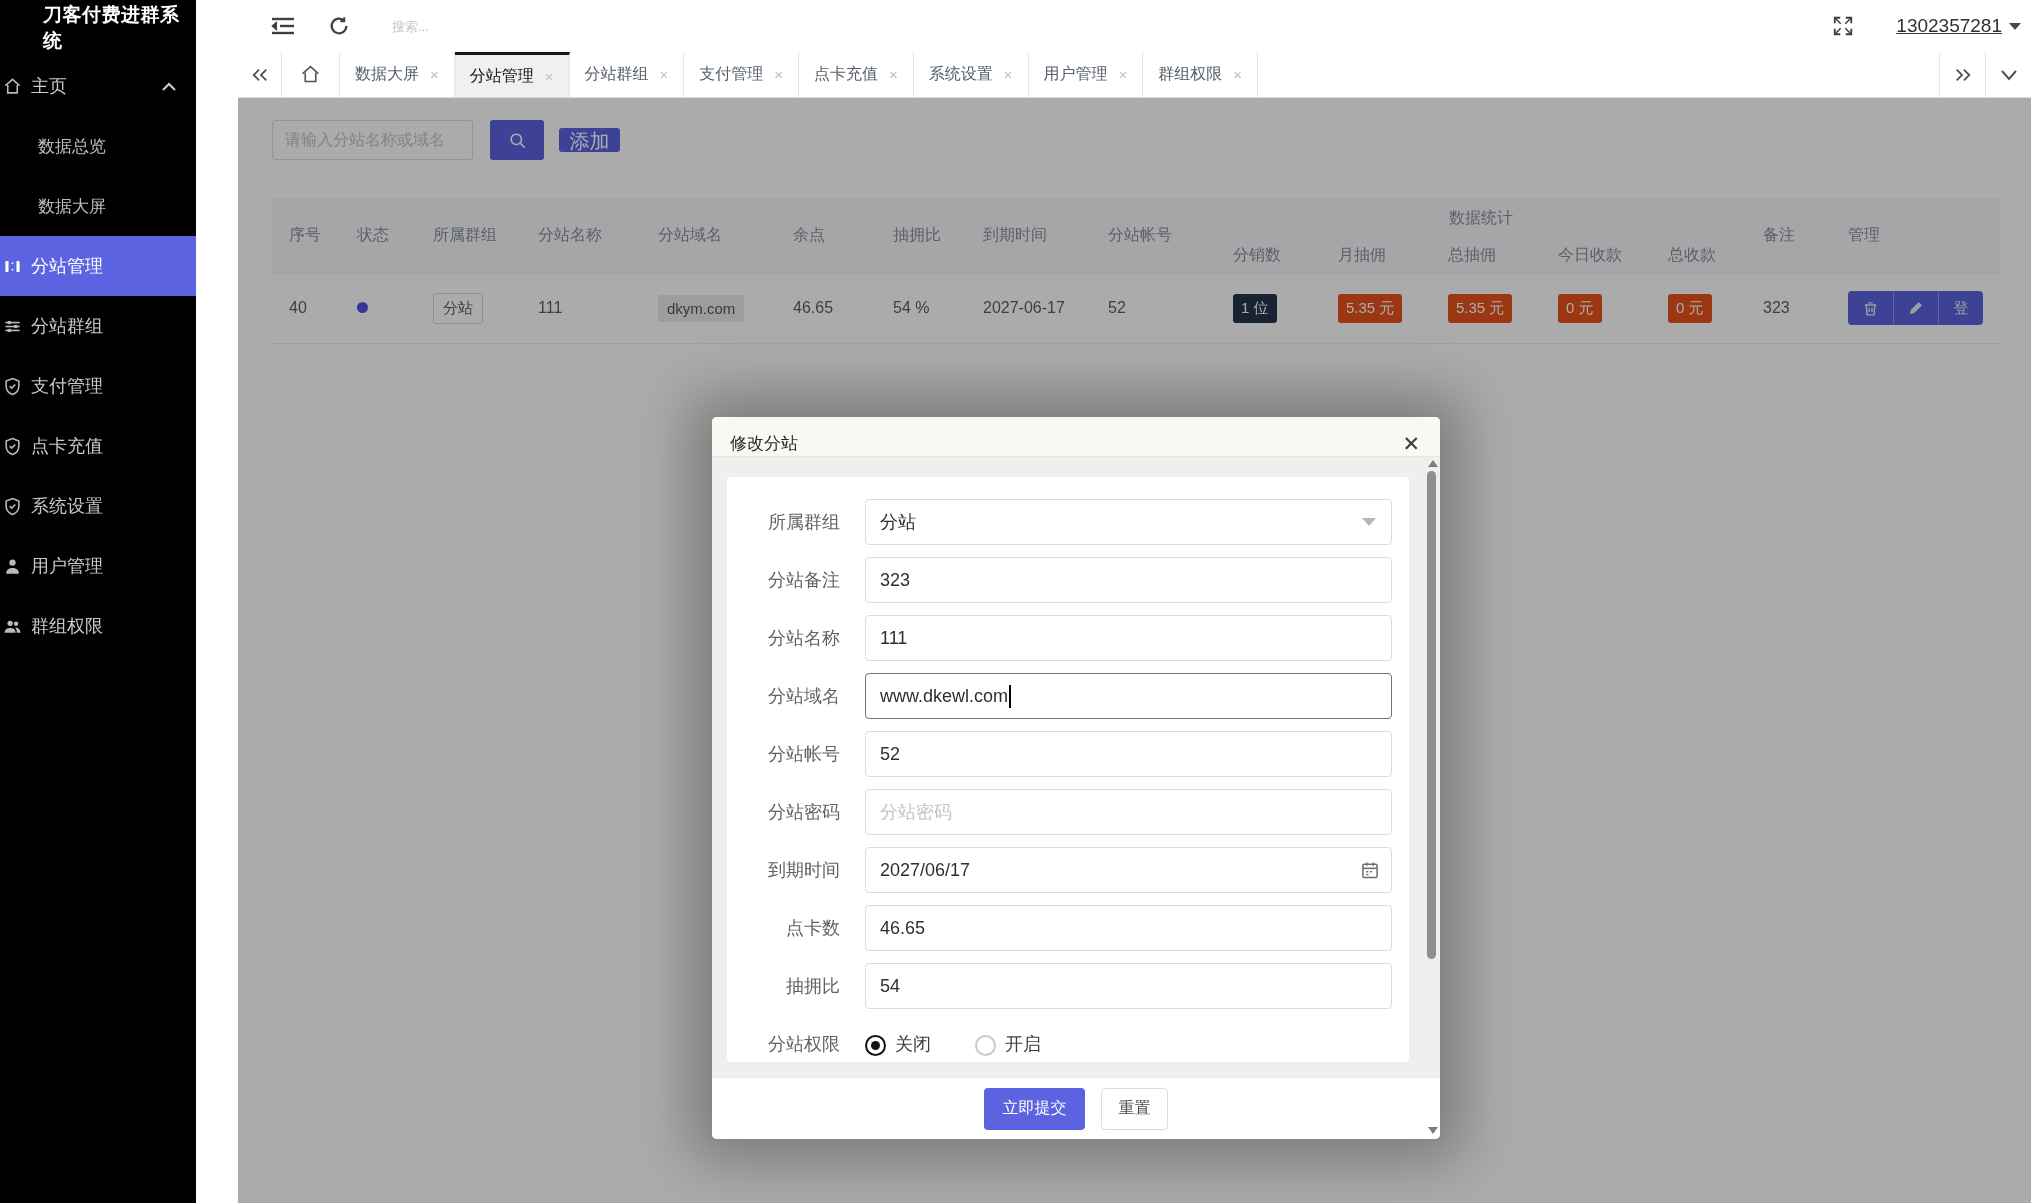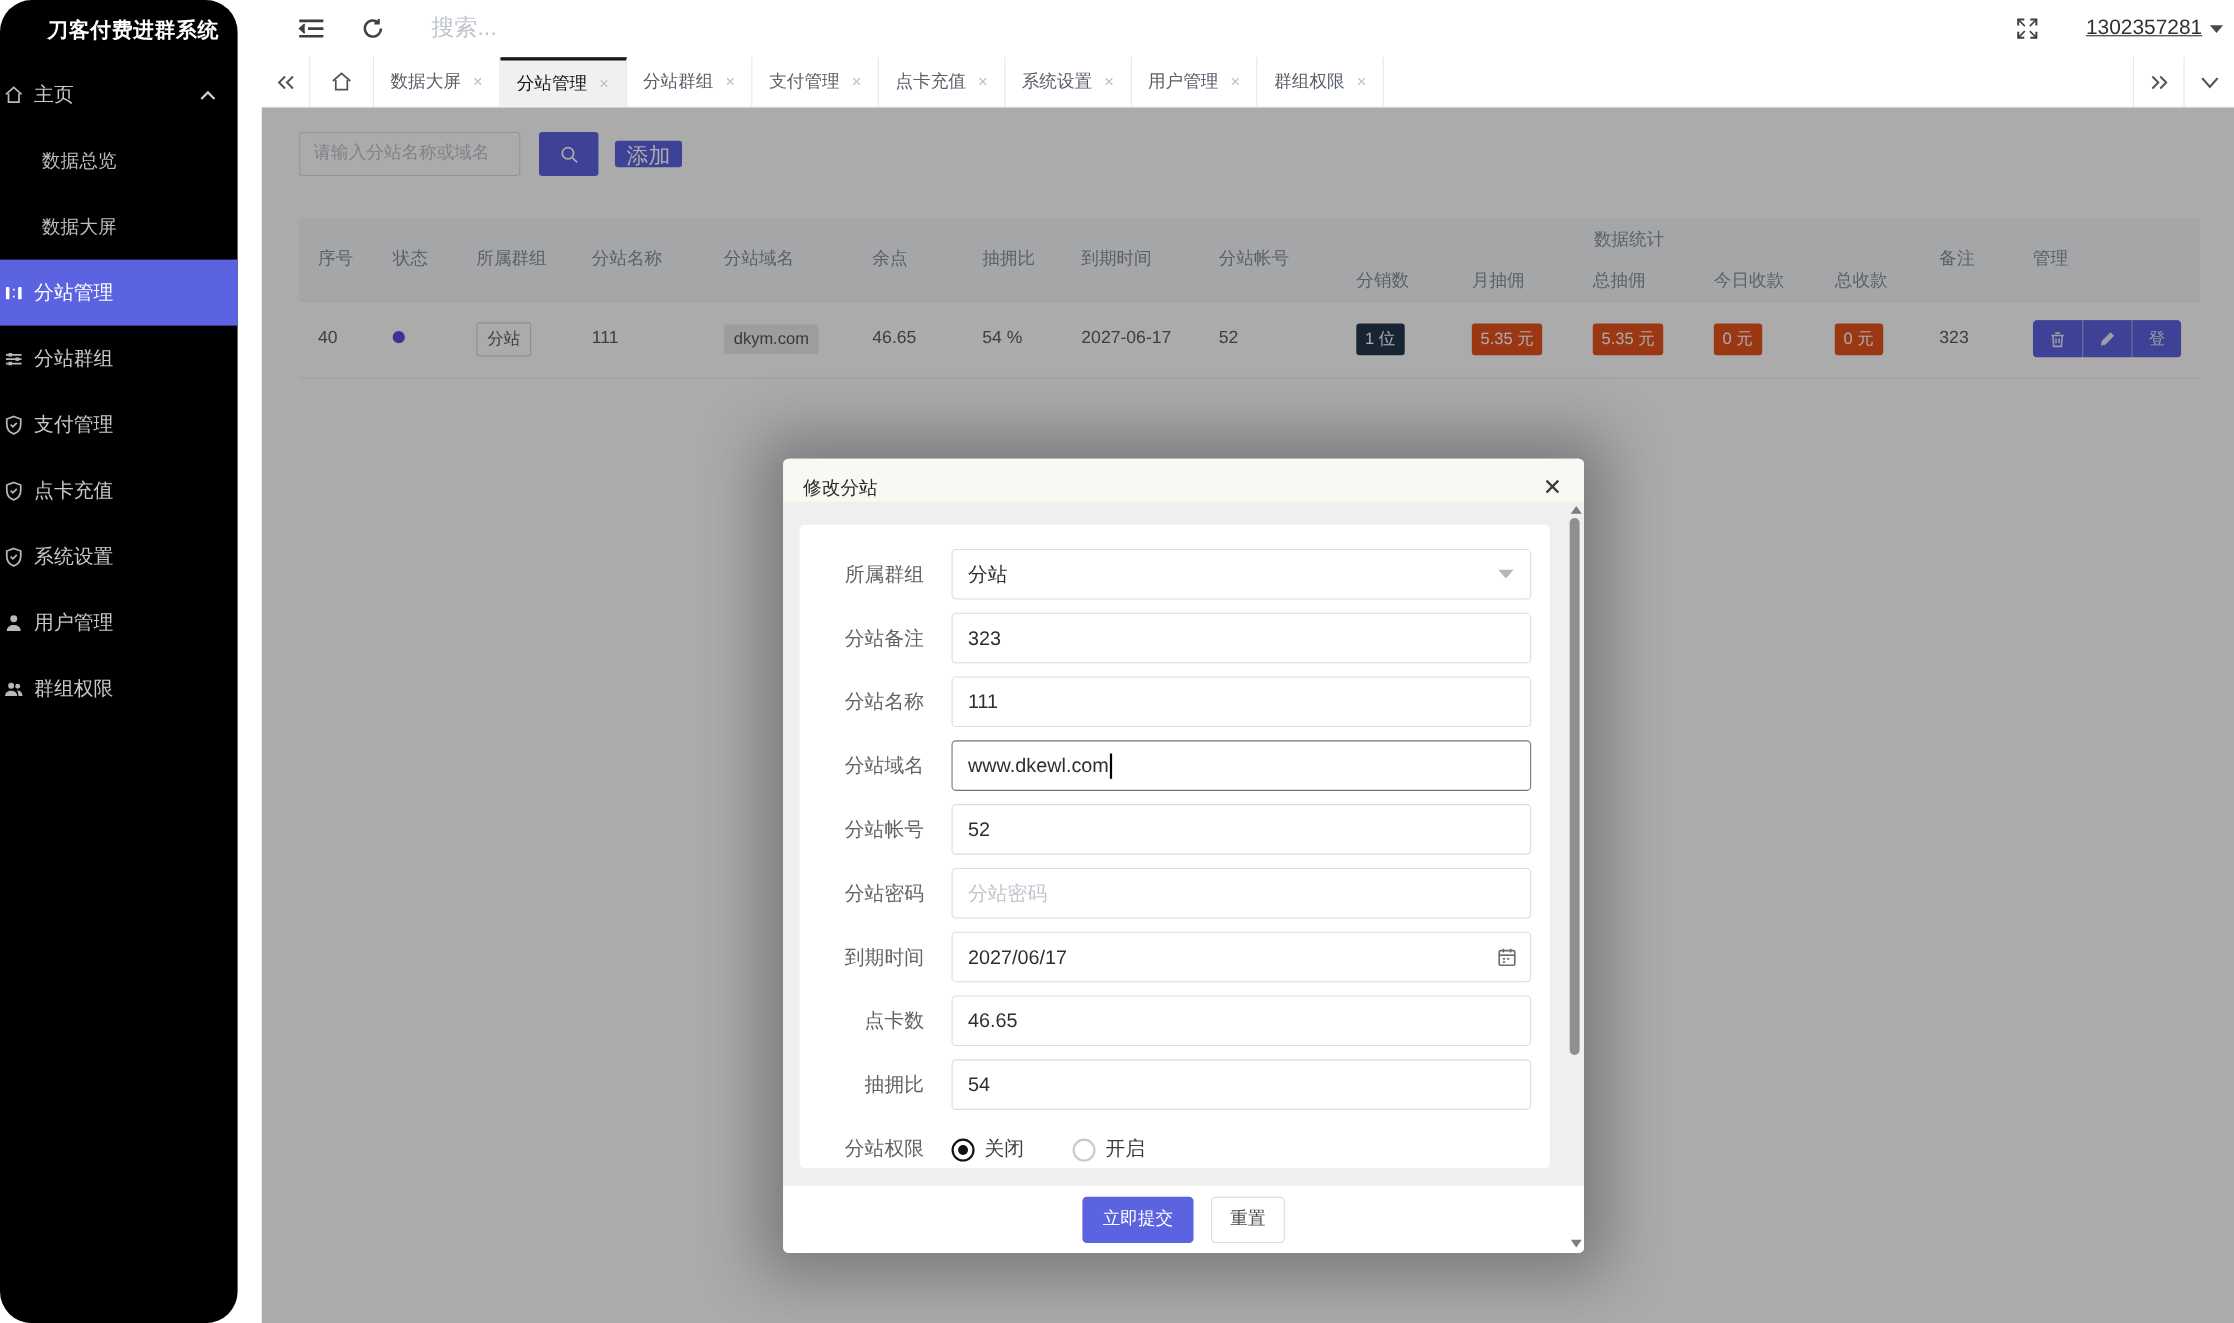--- a/index.html
+++ b/index.html
@@ -9,36 +9,36 @@
   }
   *{box-sizing:border-box;margin:0;padding:0;}
   html,body{width:2031px;height:1203px;}
   body{
     position:relative;overflow:hidden;background:#fff;
     font-family:"Liberation Sans","DejaVu Sans",sans-serif;color:#333;
   }
   svg{display:block;}
 
   
-  .sidebar{position:absolute;left:0;top:0;width:216px;height:1203px;background:#000;z-index:3;border-radius:29px;}
+  .sidebar{position:absolute;left:0;top:0;width:196px;height:1203px;background:#000;z-index:3;}
   .brand{height:56px;display:flex;align-items:center;padding-left:43px;color:#fff;font-size:19px;font-weight:700;letter-spacing:.5px;}
   .nav{margin-top:0;}
   .nav-item{height:60px;display:flex;align-items:center;padding-left:3px;color:#c9c9c9;font-size:18px;cursor:pointer;}
   .nav-item .nicon{width:19px;height:19px;margin-right:9px;color:#b9b9b9;flex:0 0 auto;}
   .nav-item.sub{padding-left:38px;font-size:17px;color:#bdbdbd;}
   .nav-item.active{background:var(--brand);color:#fff;}
   .nav-item.active .nicon{color:#fff;}
   .caret-up{margin-left:auto;margin-right:20px;color:#cfcfcf;}
 
   
   .topbar{position:absolute;left:238px;top:0;width:1793px;height:52px;background:#fff;display:flex;align-items:center;z-index:2;}
   .tb-icon{color:#3f3f3f;cursor:pointer;}
   .fold{margin-left:32px;}
   .refresh{margin-left:32px;}
-  .tb-search{margin-left:42px;border:none;outline:none;font-size:21px;width:420px;color:#000000;background:transparent;}
+  .tb-search{margin-left:42px;border:none;outline:none;font-size:13px;width:420px;color:#000000;background:transparent;}
   .tb-search::placeholder{color:#c0c4cc;}
   .tb-right{margin-left:auto;display:flex;align-items:flex-start;text-decoration:underline;}
   .fullscreen{margin-right:42px;color:#3f3f3f;}
   .username{font-size:19px;color:#303030;cursor:pointer;display:flex;align-items:center;margin-right:10px;}
   .username .dcaret{margin-left:7px;width:0;height:0;border-left:6px solid transparent;border-right:6px solid transparent;border-top:7px solid #4a4a4a;}
 
   
   .tabbar{position:absolute;left:238px;top:52px;width:1793px;height:46px;background:#fff;display:flex;align-items:stretch;border-bottom:1px solid #d8dce5;z-index:2;}
   .tcell{display:flex;align-items:center;justify-content:center;border-right:1px solid #e6e6e6;color:#4f5358;cursor:pointer;}
   .tcell.nav-left{width:44px;}

